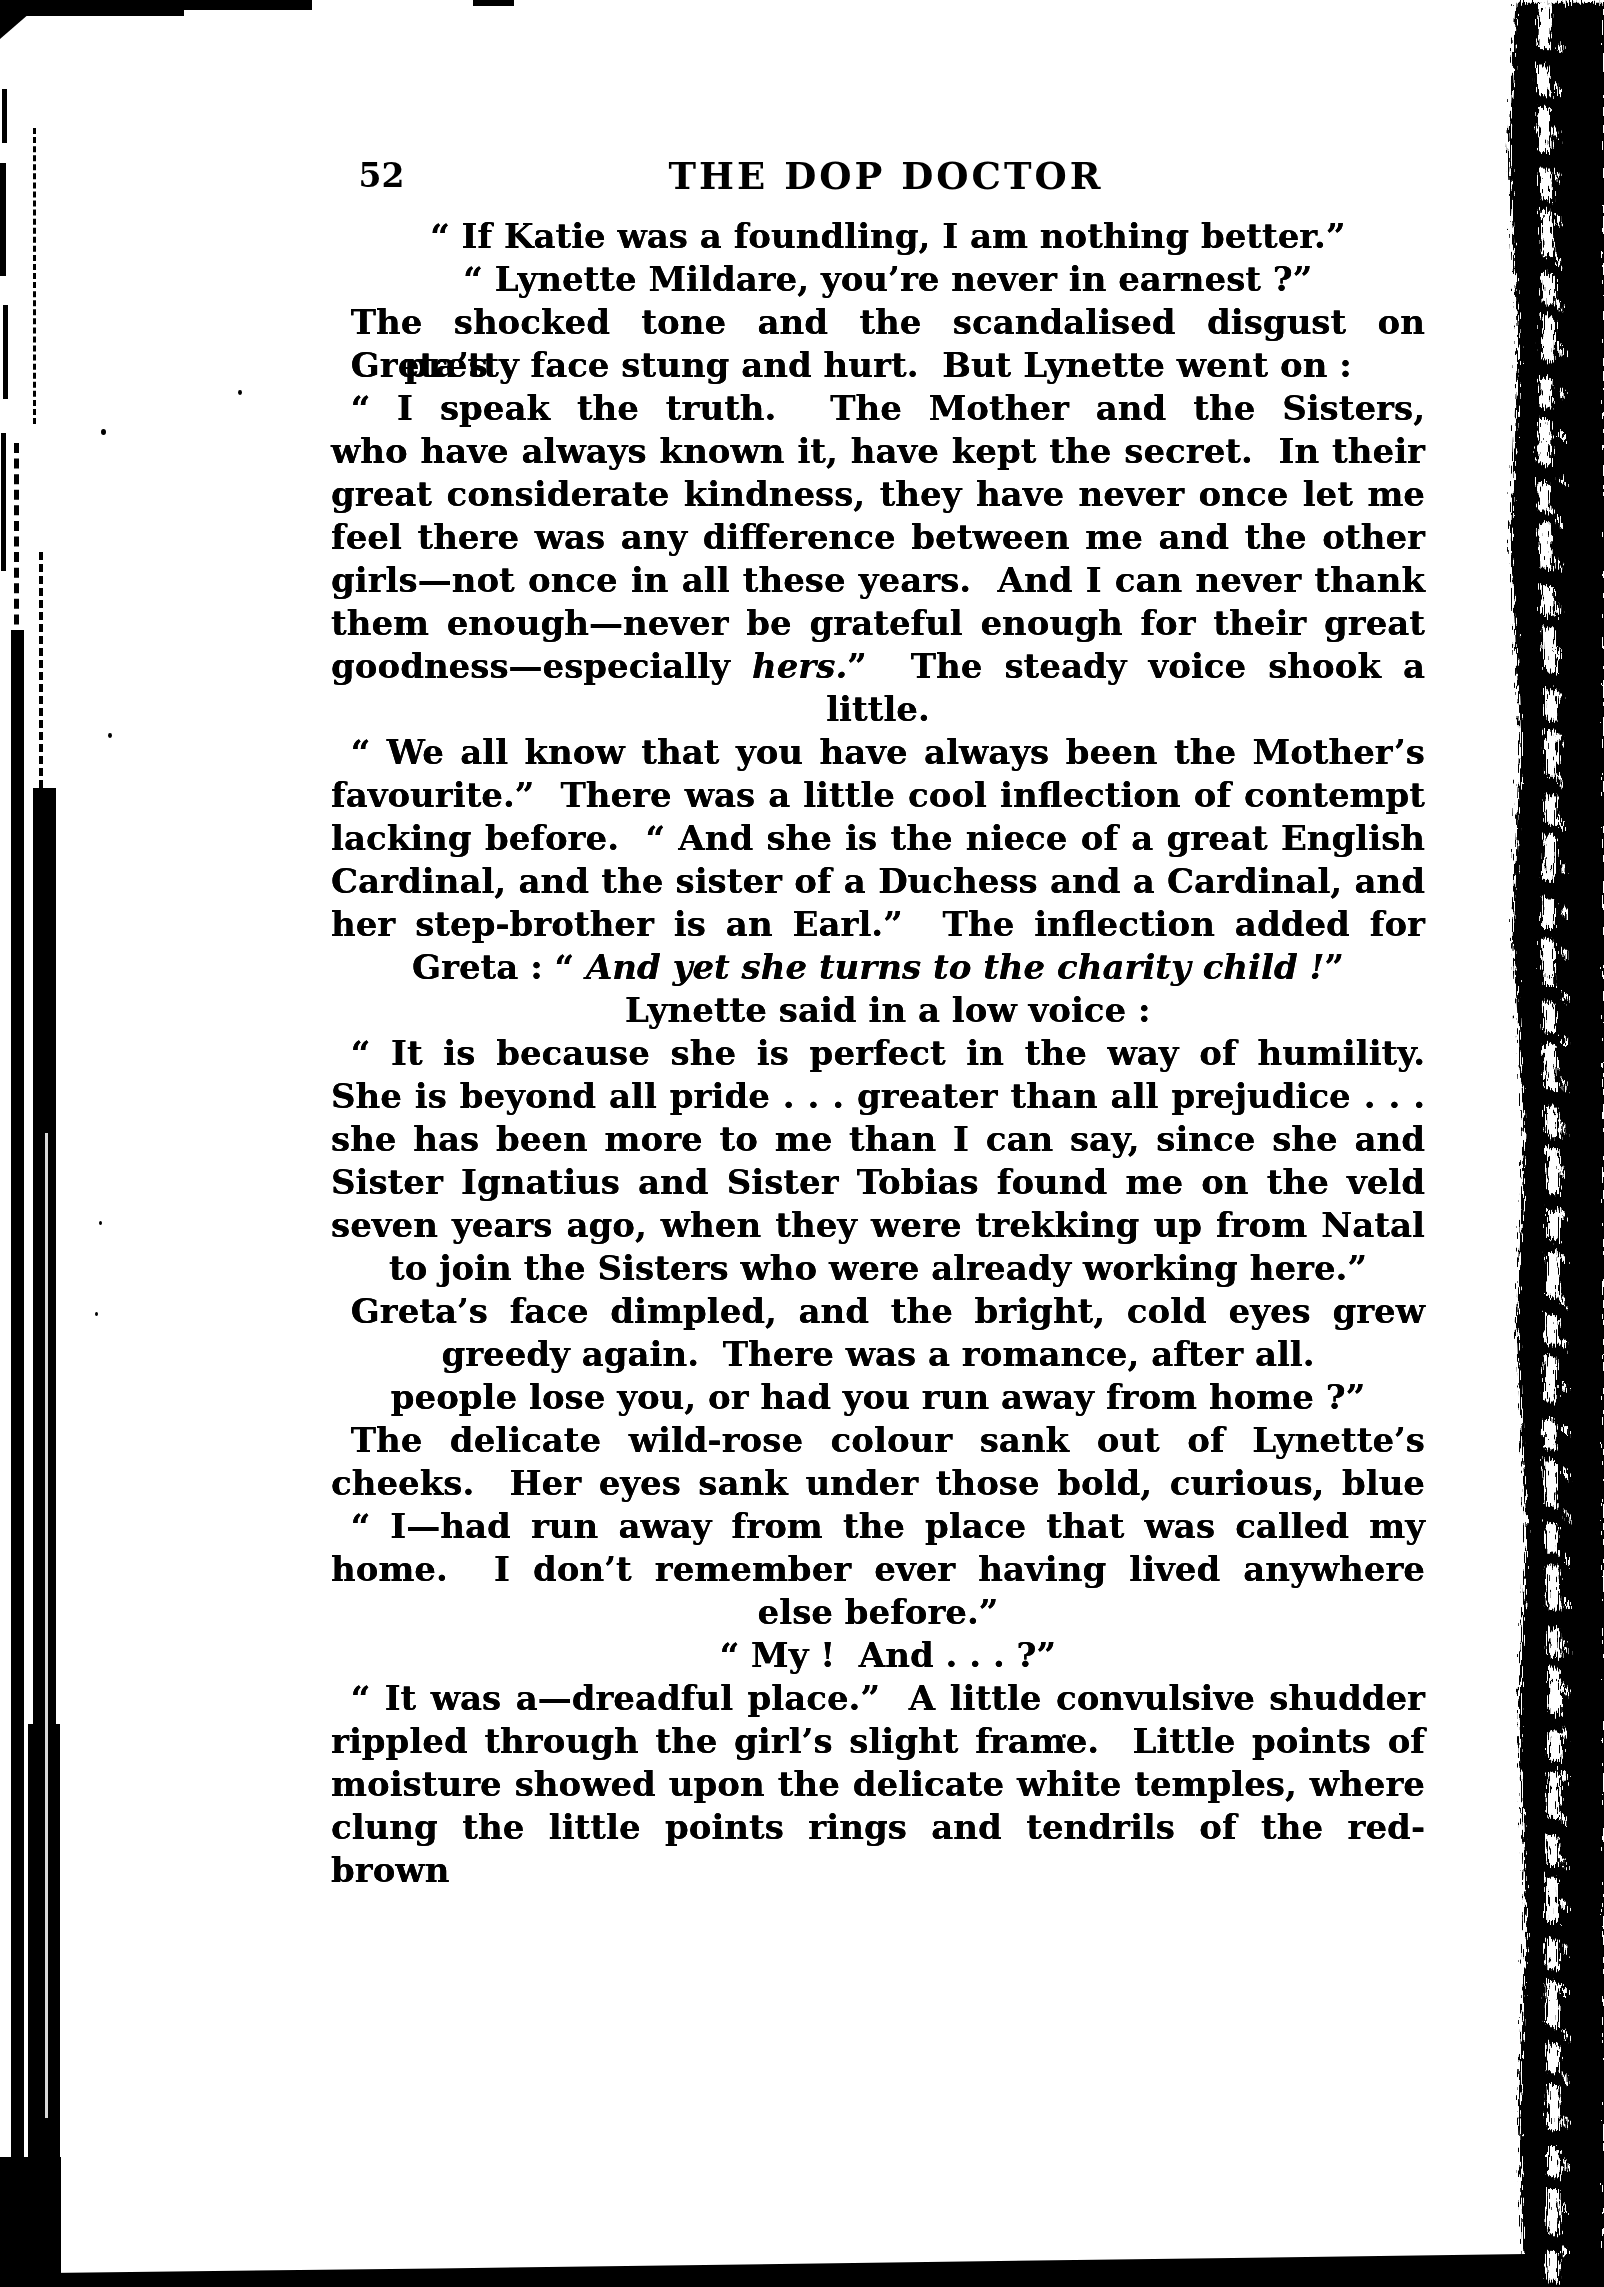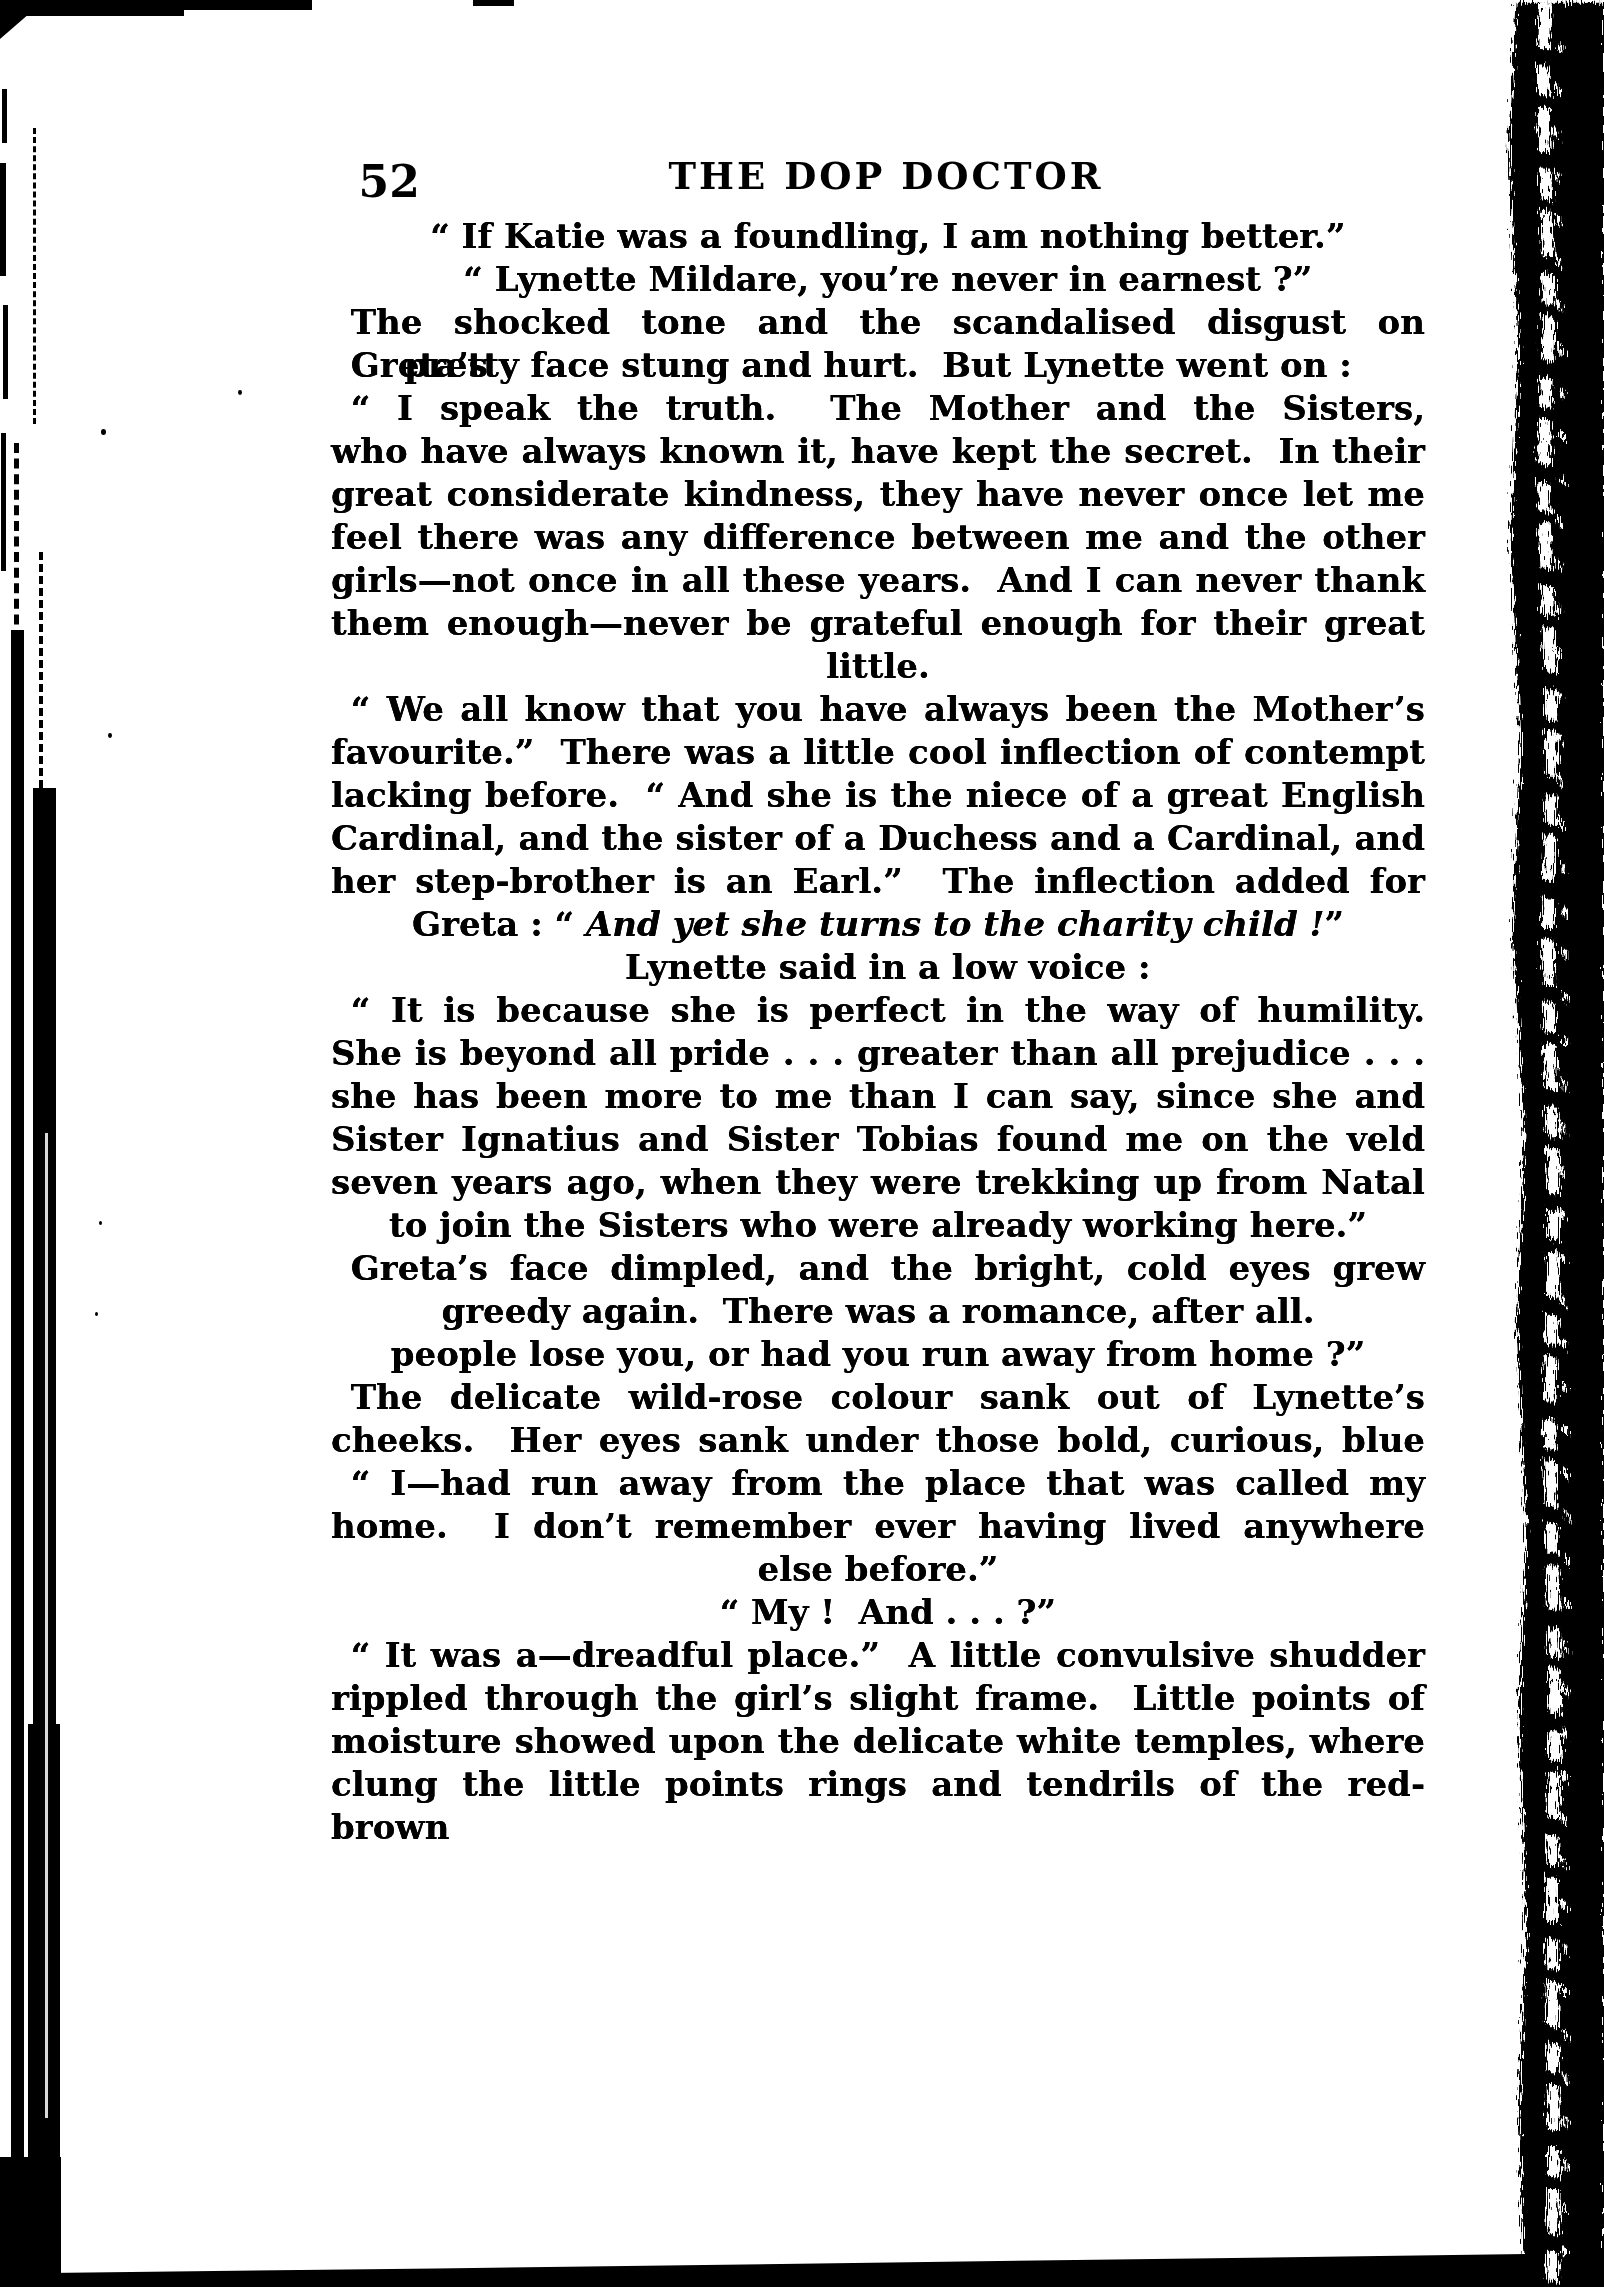--- a/index.html
+++ b/index.html
@@ -7,21 +7,21 @@
     position:relative; width:1605px; height:2287px;
     background:#ffffff; overflow:hidden;
     font-family:"DejaVu Serif","Liberation Serif",serif;
     color:#000;
   }
   
   .content { position:absolute; left:331px; top:154px; width:1094px; }
   .header-row { position:relative; height:45px; }
   .page-number {
     position:absolute; left:27.6px; top:2px;
-    font-size:44px; font-weight:700;
+    font-size:33px; font-weight:700;
   }
   .running-title {
     position:absolute; left:16px; right:0; top:0; text-align:center;
     font-size:37px; font-weight:700; letter-spacing:3px;
   }
   .text-block { margin-top:15.8px; }
   .line {
     height:43px; line-height:43px; font-size:34px; font-weight:700;
     white-space:pre-wrap; text-align:center;
     text-shadow:0 0 0.6px #000;
@@ -90,20 +90,21 @@
         <div class="line ind"><span>“ If Katie was a foundling, I am nothing better.”</span></div>
         <div class="line ind"><span>“ Lynette Mildare, you’re never in earnest ?”</span></div>
         <div class="line j ind"><span>The shocked tone and the scandalised disgust on Greta’s</span></div>
         <div class="line"><span>pretty face stung and hurt.  But Lynette went on :</span></div>
         <div class="line j ind"><span>“ I speak the truth.  The Mother and the Sisters,</span></div>
         <div class="line j"><span>who have always known it, have kept the secret.  In their</span></div>
         <div class="line j"><span>great considerate kindness, they have never once let me</span></div>
         <div class="line j"><span>feel there was any difference between me and the other</span></div>
         <div class="line j"><span>girls—not once in all these years.  And I can never thank</span></div>
         <div class="line j"><span>them enough—never be grateful enough for their great</span></div>
+        <div class="line j"><span>goodness—especially </span><span class="it">hers.</span><span>”  The steady voice shook a</span></div>
         <div class="line"><span>little.</span></div>
         <div class="line j ind"><span>“ We all know that you have always been the Mother’s</span></div>
         <div class="line j"><span>favourite.”  There was a little cool inflection of contempt</span></div>
         <div class="line j"><span>lacking before.  “ And she is the niece of a great English</span></div>
         <div class="line j"><span>Cardinal, and the sister of a Duchess and a Cardinal, and</span></div>
         <div class="line j"><span>her step-brother is an Earl.”  The inflection added for</span></div>
         <div class="line"><span>Greta : “ </span><span class="it">And yet she turns to the charity child !</span><span>”</span></div>
         <div class="line ind"><span>Lynette said in a low voice :</span></div>
         <div class="line j ind"><span>“ It is because she is perfect in the way of humility.</span></div>
         <div class="line j"><span>She is beyond all pride . . . greater than all prejudice . . .</span></div>

